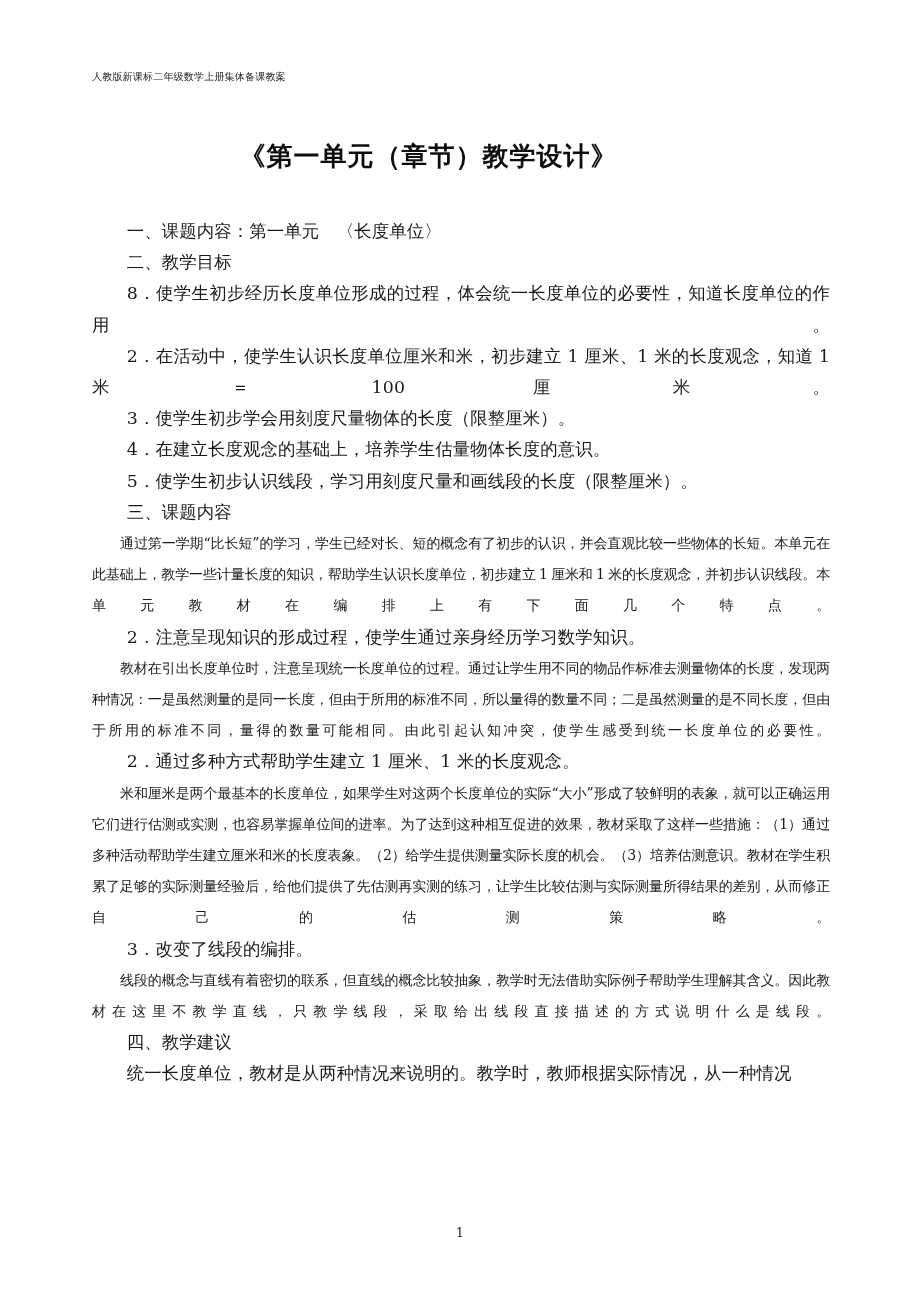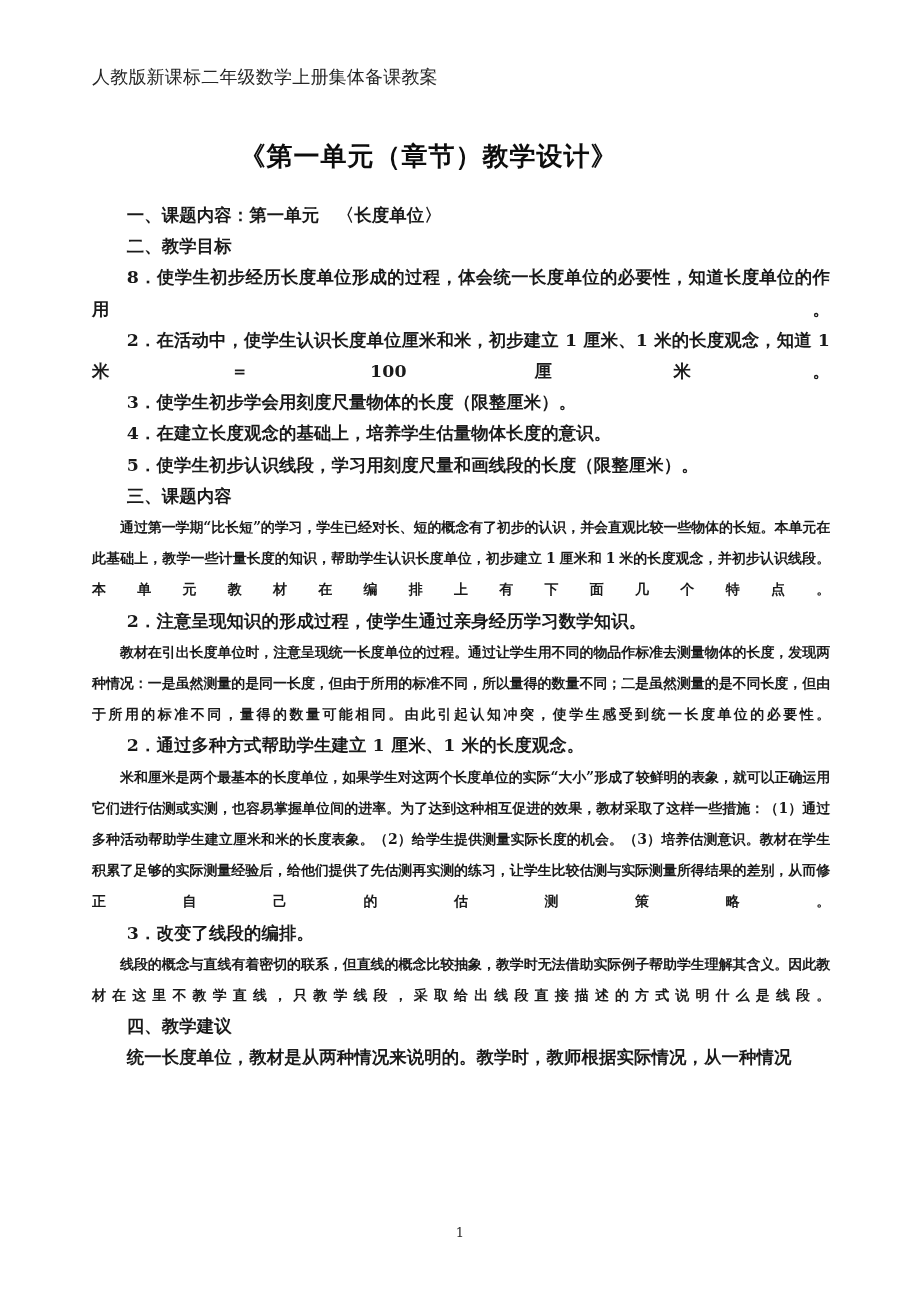--- a/index.html
+++ b/index.html
@@ -23,21 +23,21 @@
     width: 920px;
     height: 1302px;
     background: #fff;
   }
 
   
   .doc-header {
     position: absolute;
     left: 92px;
     top: 68px;
-    font-size: 18px;
+    font-size: 10px;
     line-height: 18px;
     letter-spacing: 0.2px;
     color: #262626;
     white-space: nowrap;
   }
 
   
   .doc-title {
     position: absolute;
     left: 0;
@@ -48,23 +48,22 @@
     font-weight: bold;
     letter-spacing: 1px;
     color: #0d0d0d;
     font-family: "DejaVu Sans", "Liberation Sans", sans-serif;
   }
 
   
   .body-block {
     position: absolute;
     left: 92px;
-    top: 200px;
+    top: 216px;
     width: 738px;
-    font-weight: bold;
   }
 
   p.line {
     margin: 0;
     font-size: 17.4px;
     line-height: 31.2px;
     text-align: justify;
     text-justify: inter-ideograph;
     text-align-last: left;
     letter-spacing: 0.1px;

